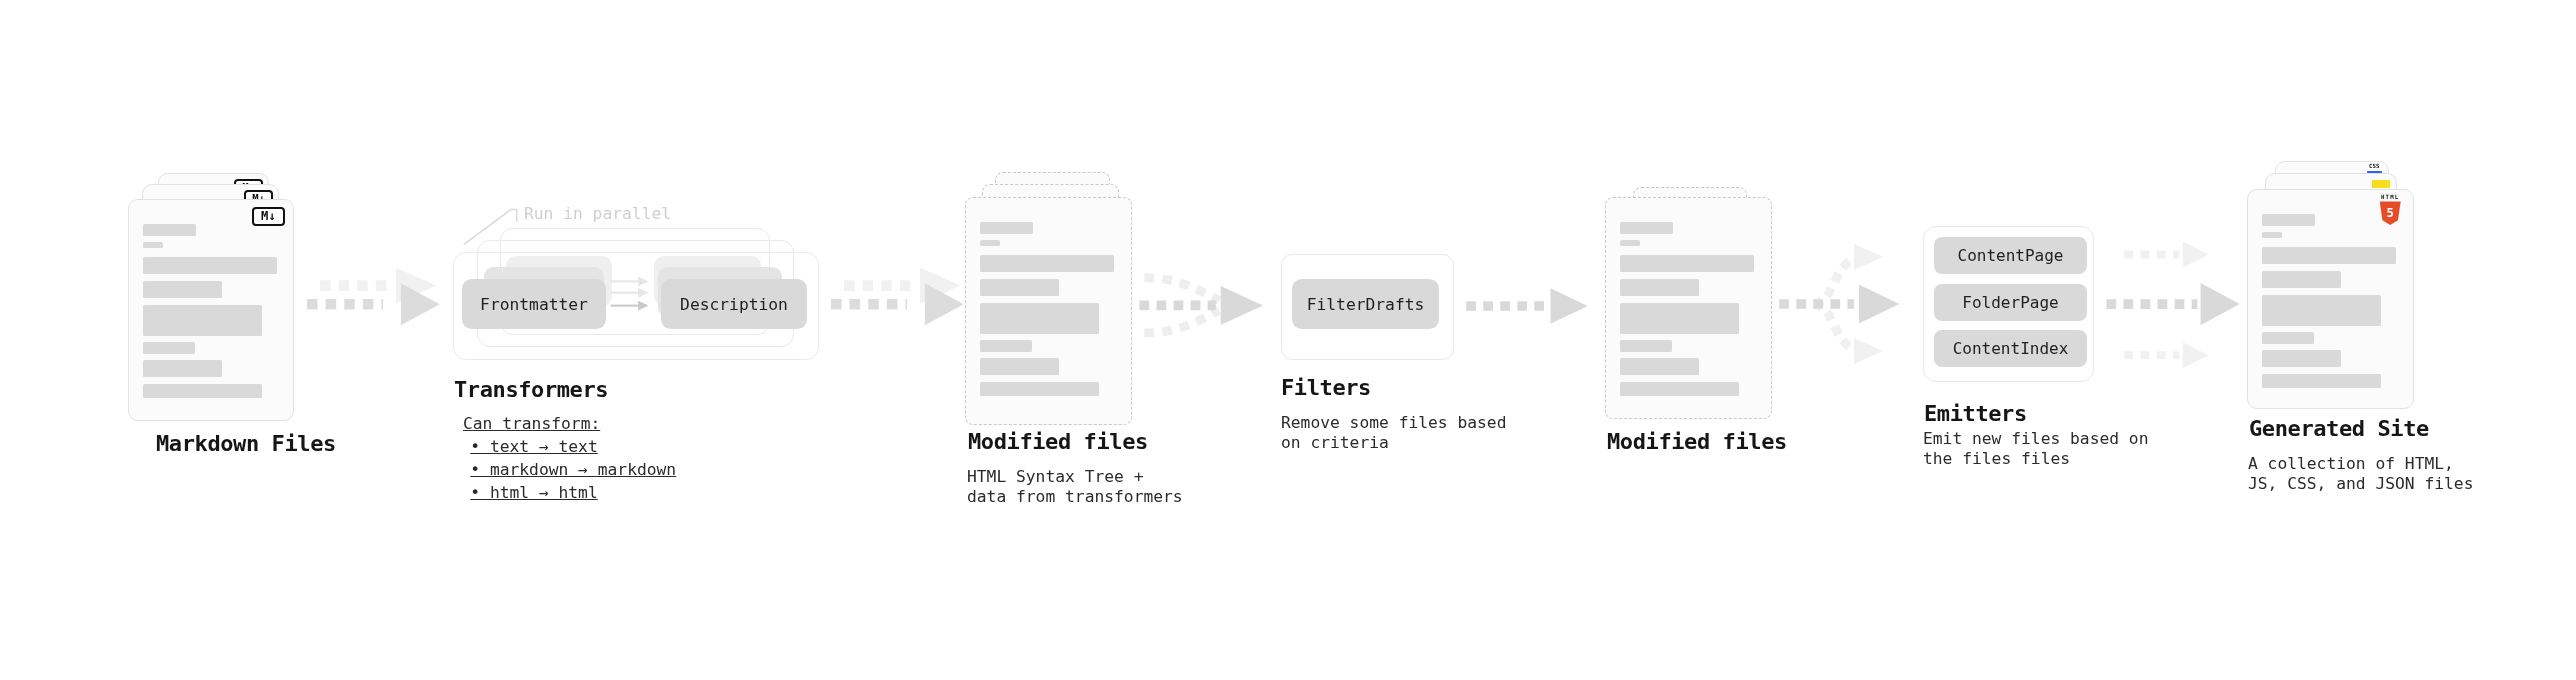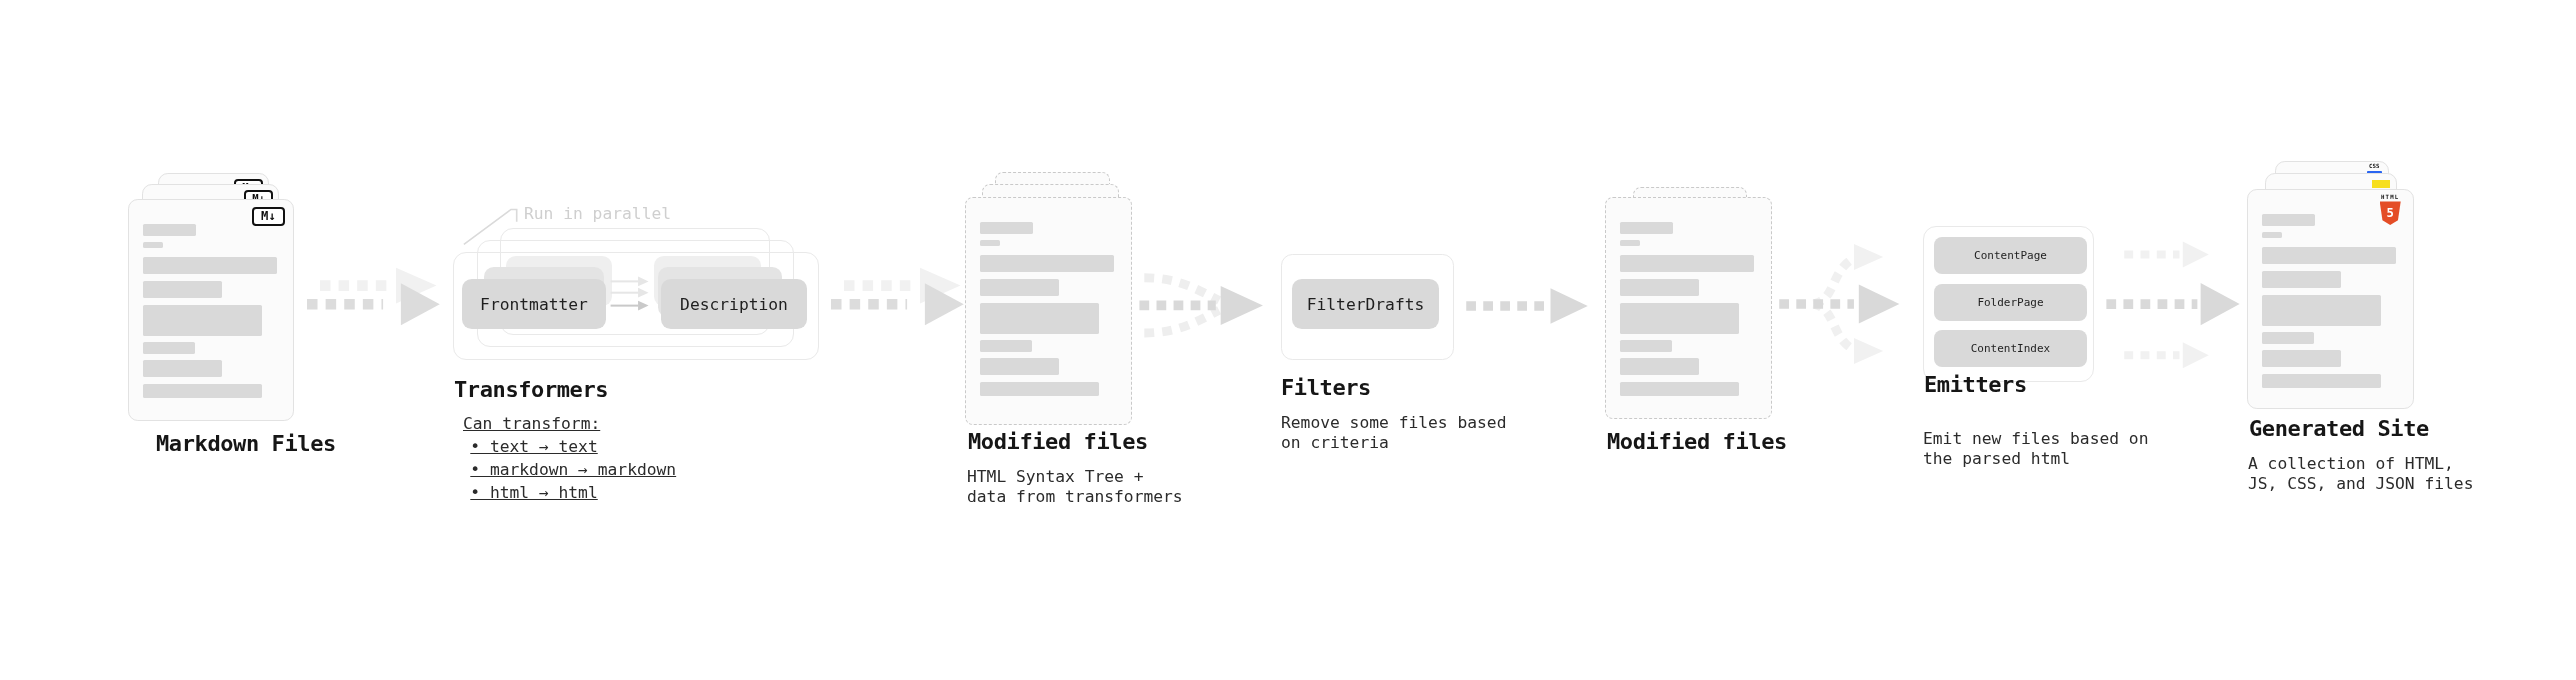--- a/index.html
+++ b/index.html
@@ -34,21 +34,21 @@
   .html5-badge .shield{width:21px;height:23.6px;margin:0.8px auto 0;background:#e44d26;
       clip-path:polygon(0 0,100% 0,87% 80%,50% 100%,13% 80%);
       color:#fff;font-size:12.2px;font-weight:bold;display:flex;align-items:center;justify-content:center;}
 
   
   .frame{position:absolute;border:1.6px solid #e9e9e9;border-radius:13px;box-sizing:border-box;background:transparent;}
   .btn{position:absolute;background:#d9d9d9;border-radius:9.8px;display:flex;align-items:center;justify-content:center;
        font-size:16.3px;color:#1f1f1f;box-sizing:border-box;white-space:nowrap;}
   .btn.g1{background:#e4e4e4;}
   .btn.g2{background:#efefef;}
-  .btn.sm{border-radius:8.1px;font-size:11px;}
+  .btn.sm{border-radius:8.1px;font-size:16px;}
 
   
   .h{position:absolute;font-size:22px;font-weight:600;color:#161616;white-space:nowrap;letter-spacing:-0.4px;}
   .d{position:absolute;font-size:16.3px;color:#2b2b2b;line-height:20.3px;white-space:nowrap;}
   .d.list{line-height:23px;}
   .d.list .bullet{padding-left:7.3px;}
   .note{position:absolute;font-size:16.3px;color:#cfcfcf;white-space:nowrap;}
 
   .arr{position:absolute;}
 </style>
@@ -187,24 +187,24 @@
     <path d="M46,80 C72,84 68,118 92,134" fill="none" stroke="#f0f0f0" stroke-width="11" stroke-dasharray="11 9"></path>
     <polygon points="96,122 132,138 96,154" fill="#f1f1f1"></polygon>
     <line x1="4" y1="80" x2="96" y2="80" stroke="#d9d9d9" stroke-width="12" stroke-dasharray="12 9"></line>
     <polygon points="102,56 152,80 102,104" fill="#d9d9d9"></polygon>
   </svg>
 
   <div class="frame" style="left:1923px;top:226px;width:171px;height:156px;"></div>
   <div class="btn sm" style="left:1934px;top:237px;width:153px;height:37px;">ContentPage</div>
   <div class="btn sm" style="left:1934px;top:284px;width:153px;height:37px;">FolderPage</div>
   <div class="btn sm" style="left:1934px;top:330px;width:153px;height:37px;">ContentIndex</div>
-  <div class="h" style="left:1924px;top:372px;">Emitters</div>
+  <div class="h" style="left:1924px;top:401px;">Emitters</div>
   <div class="d" style="left:1923px;top:429px;">
     <div>Emit new files based on</div>
-    <div>the parsed html</div>
+    <div>the files files</div>
   </div>
 
   <svg class="arr" style="left:2103px;top:239px;" width="140" height="130" viewBox="0 0 172 160">
     <line x1="26" y1="19" x2="94" y2="19" stroke="#f1f1f1" stroke-width="10" stroke-dasharray="11 9"></line>
     <polygon points="98,3 130,19 98,35" fill="#f1f1f1"></polygon>
     <line x1="4" y1="80" x2="116" y2="80" stroke="#d9d9d9" stroke-width="12" stroke-dasharray="12 9"></line>
     <polygon points="120,54 168,80 120,106" fill="#d9d9d9"></polygon>
     <line x1="26" y1="143" x2="94" y2="143" stroke="#f1f1f1" stroke-width="10" stroke-dasharray="11 9"></line>
     <polygon points="98,127 130,143 98,159" fill="#f1f1f1"></polygon>
   </svg>

